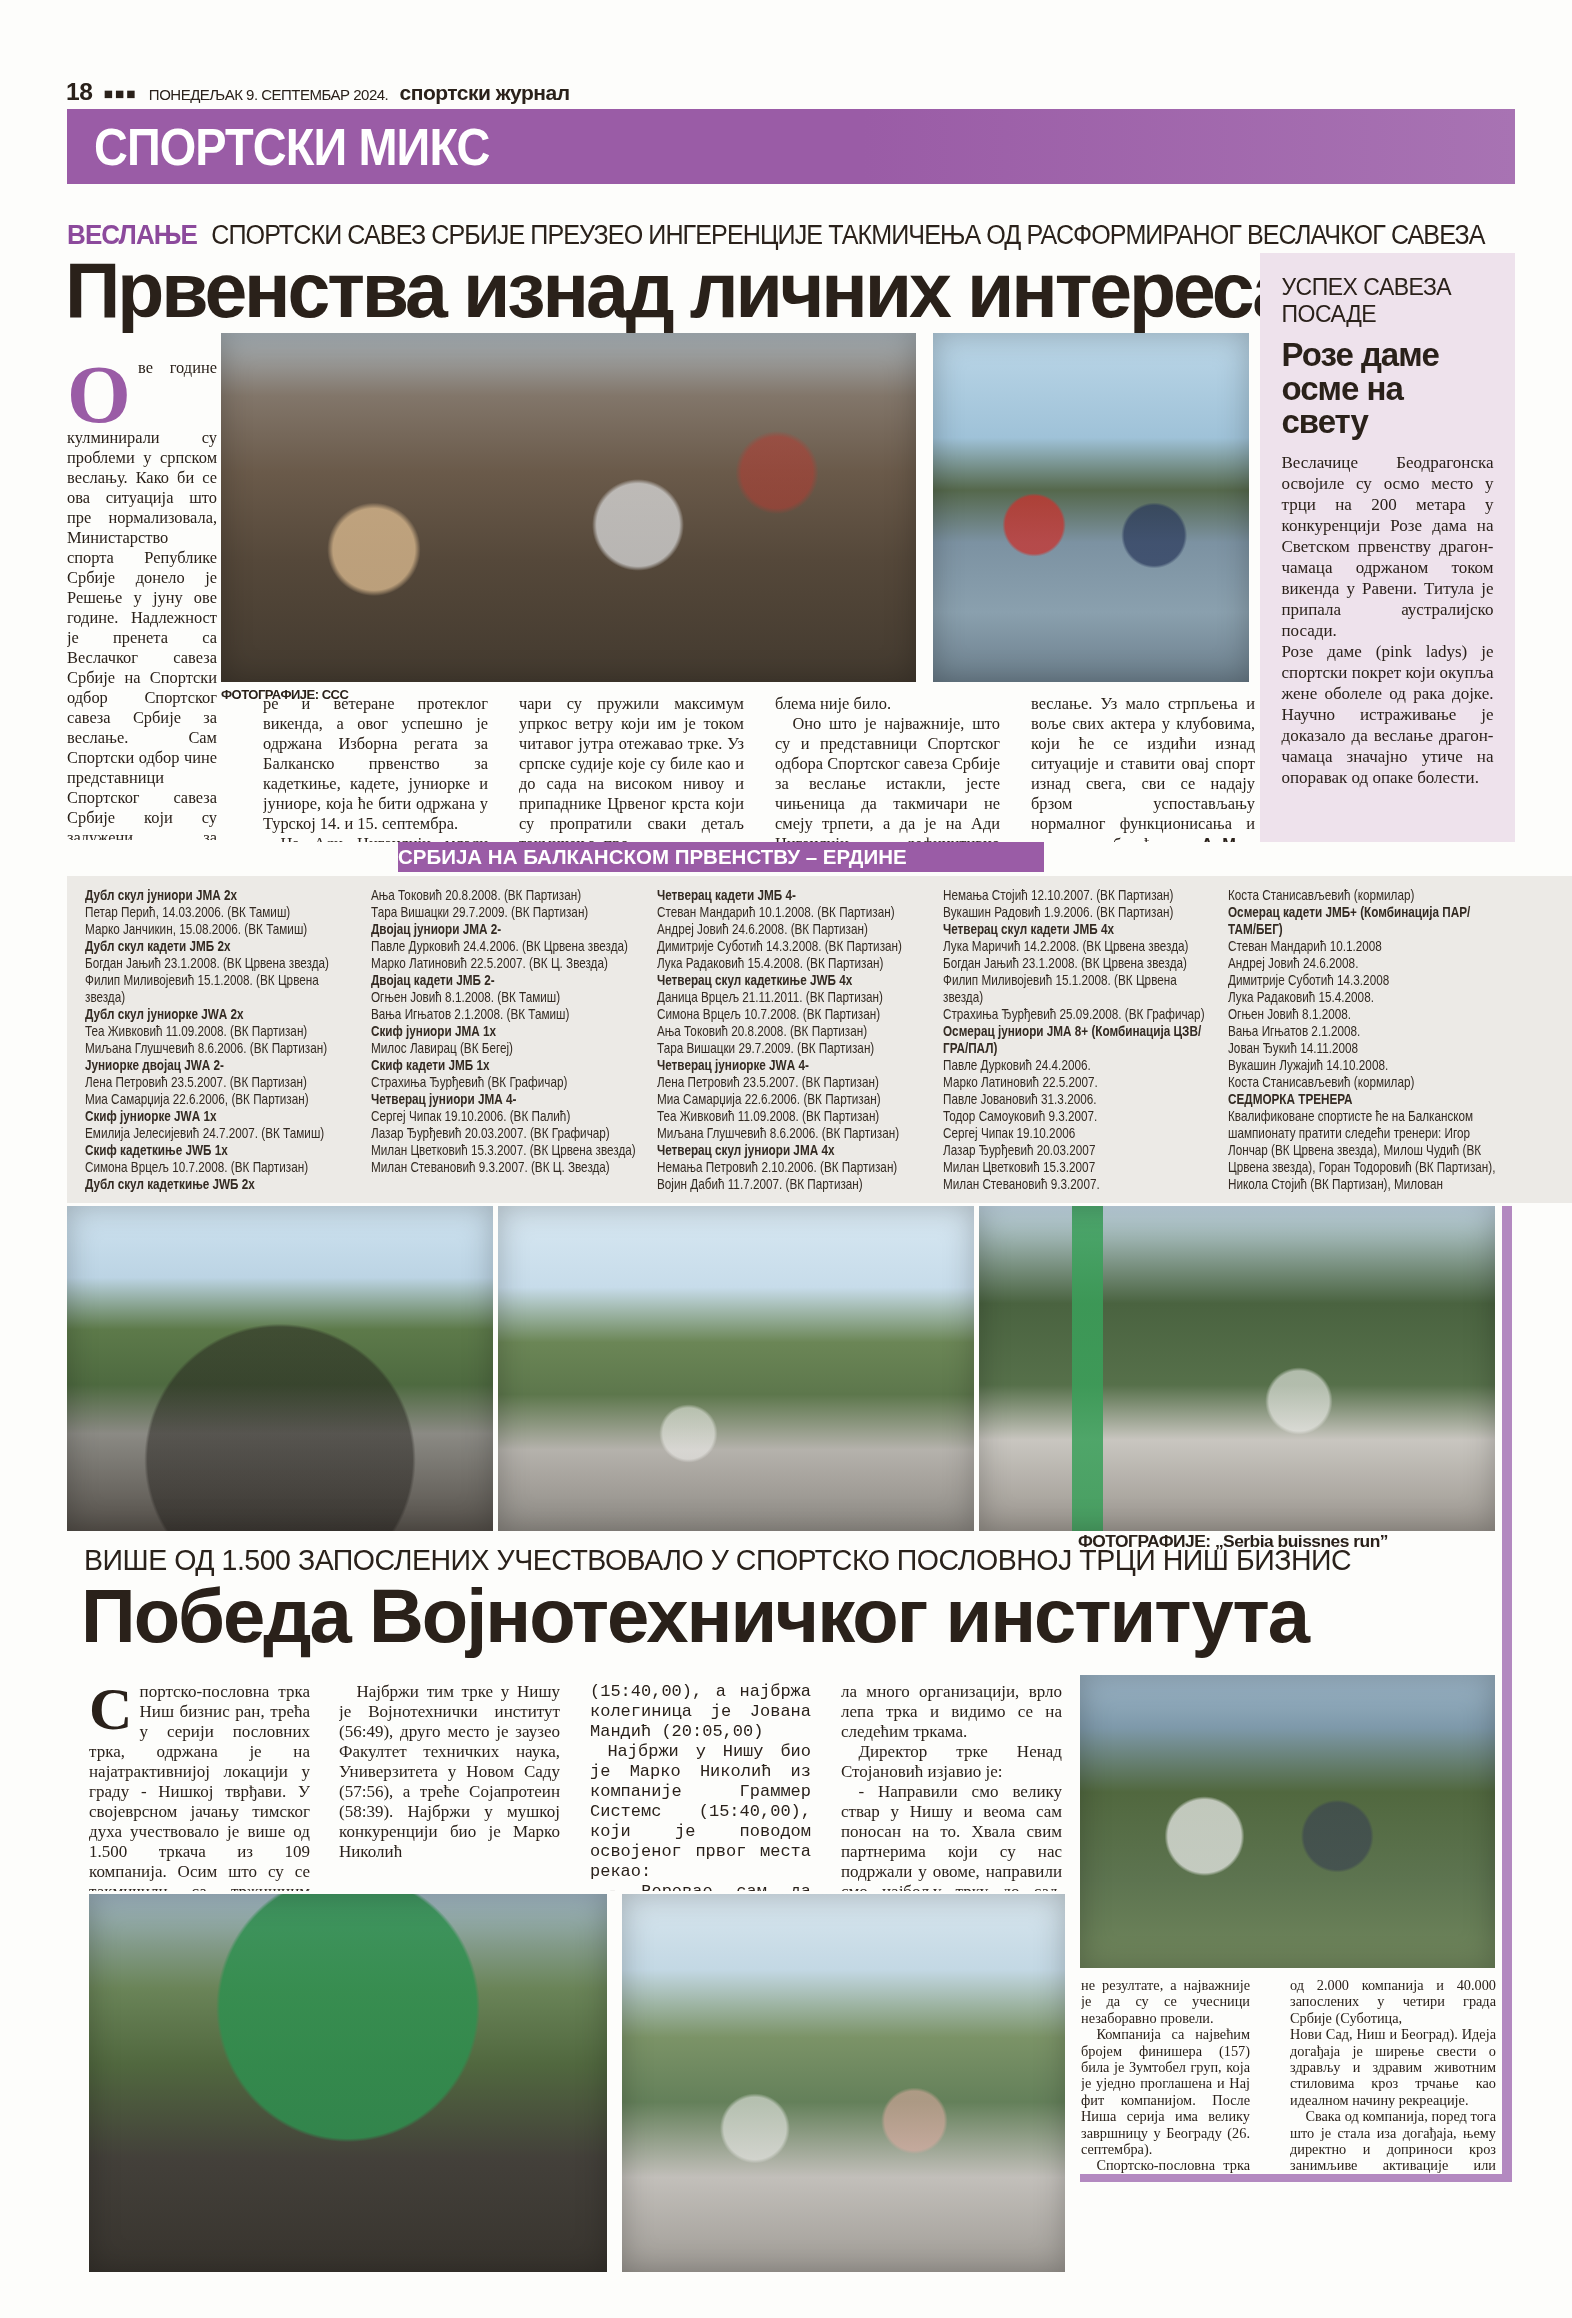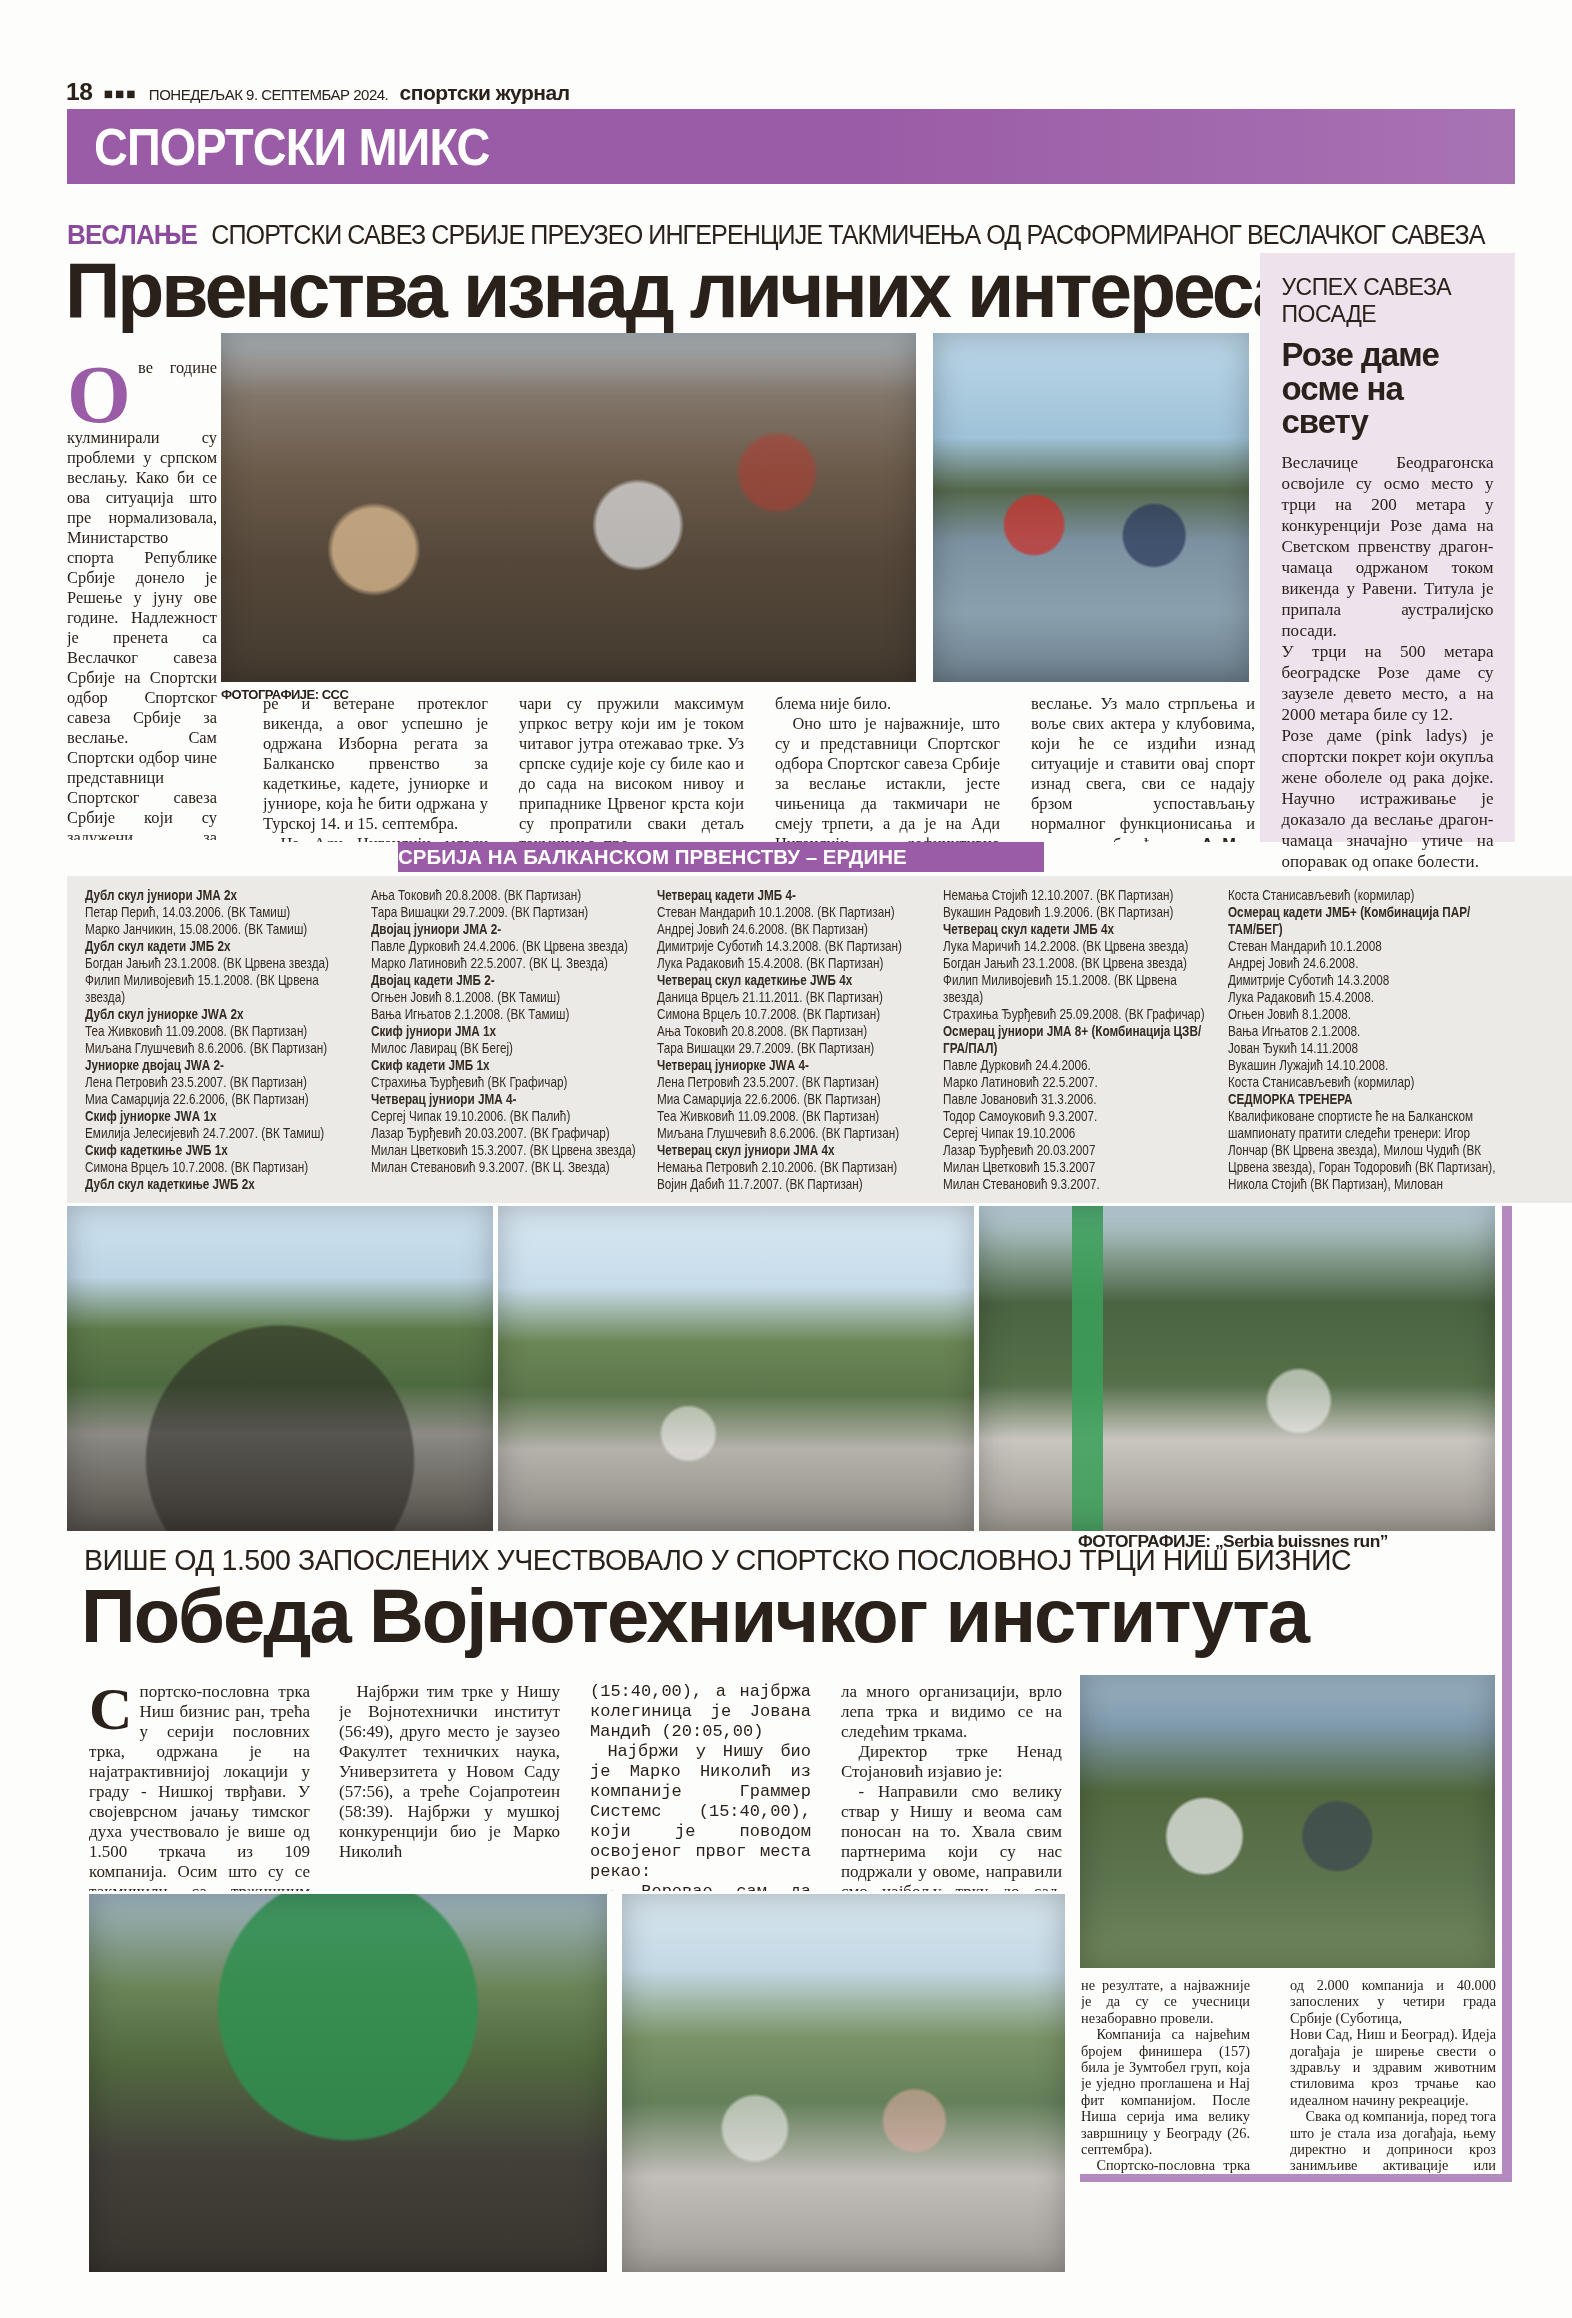--- a/index.html
+++ b/index.html
@@ -130,21 +130,20 @@
   <div id="kick1" class="abs">
     <span class="lab">ВЕСЛАЊЕ</span>
     <span class="txt">СПОРТСКИ САВЕЗ СРБИЈЕ ПРЕУЗЕО ИНГЕРЕНЦИЈЕ ТАКМИЧЕЊА ОД РАСФОРМИРАНОГ ВЕСЛАЧКОГ САВЕЗА</span>
   </div>
   <div id="head1" class="abs">Првенства изнад личних интереса</div>
 
   <div id="sidebar" class="abs">
     <div class="kick">УСПЕХ САВЕЗА ПОСАДЕ</div>
     <div class="h">Розе даме осме на свету</div>
     <p>Веслачице Беодрагонска освојиле су осмо место у трци на 200 метара у конкуренцији Розе дама на Светском првенству драгон-чамаца одржаном током викенда у Равени. Титула је припала аустралијско посади.</p>
-    <p>У трци на 500 метара београдске Розе даме су заузеле девето место, а на 2000 метара биле су 12.</p>
     <p>Розе даме (pink ladys) је спортски покрет који окупља жене оболеле од рака дојке. Научно истраживање је доказало да веслање драгон-чамаца значајно утиче на опоравак од опаке болести.</p>
   </div>
 
   <div id="phA" class="photo"></div>
   <div id="phB" class="photo"></div>
   <div id="credit1" class="abs credit">ФОТОГРАФИЈЕ: ССС</div>
 
   <div id="a1c1" class="abs art-body">
     <p><span class="dc dc-purple">О</span><span>ве године кулминирали су проблеми у српском веслању. Како би се ова ситуација што пре нормализовала, Министарство спорта Републике Србије донело је Решење у јуну ове године. Надлежност је пренета са Веслачког савеза Србије на Спортски одбор Спортског савеза Србије за веслање. Сам Спортски одбор чине представници Спортског савеза Србије који су задужени за национални програм и представници Олимпијског комитета Србије задужени за међународни програм.</span></p>
 

